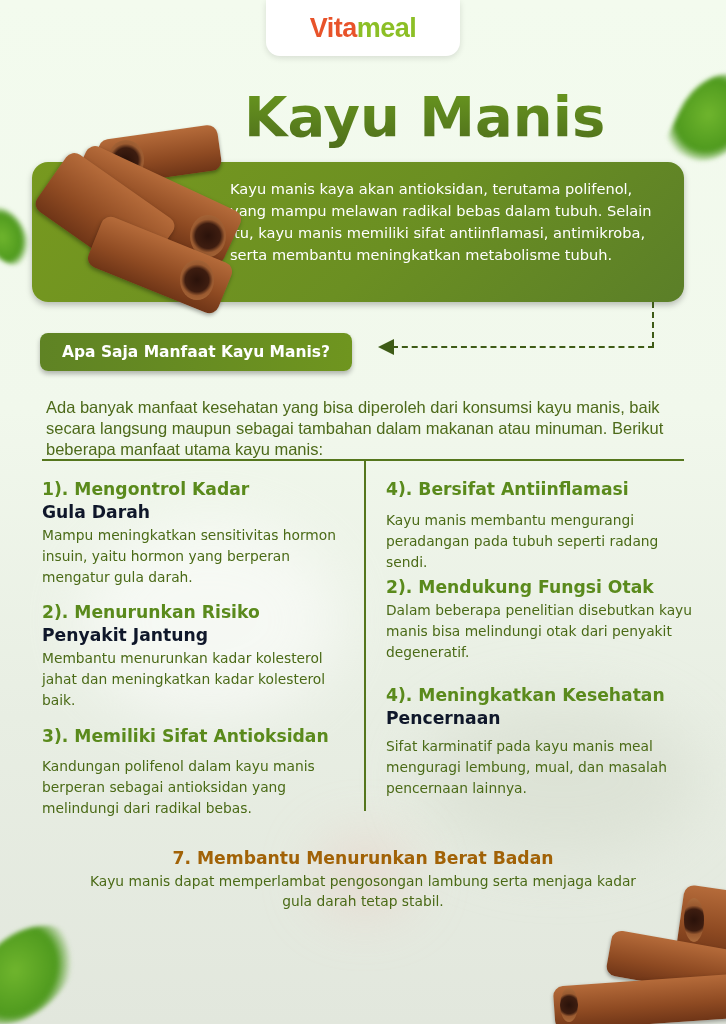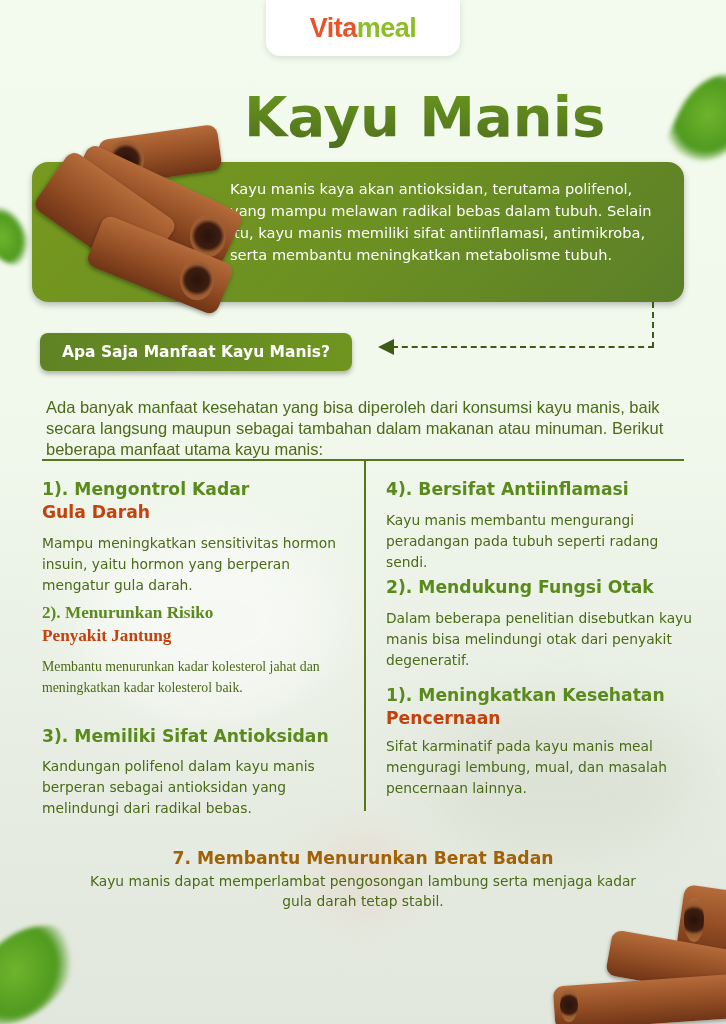--- a/index.html
+++ b/index.html
@@ -81,23 +81,23 @@
     font-family: "Liberation Sans", sans-serif;
     font-size: 16.5px; line-height: 21px; color: #4d6a1a; margin-top: 12px;
   }
   .hr { position: absolute; left: 42px; top: 459px; width: 642px; height: 2px; background: #55761d; }
   .vr { position: absolute; left: 364px; top: 459px; width: 2px; height: 352px; background: #55761d; }
   .item { position: absolute; }
   .item h3 {
     font-size: 17.2px; font-weight: bold; line-height: 23px;
     color: #5a8a1c;
   }
-  .item h3 .l2 { color: #c2410c; }
+  .item h3 .l2 { color: #0f172a; }
   .item p {
-    margin-top: 9px; font-size: 13.8px; line-height: 21px; color: #4a6a16;
+    margin-top: 1px; font-size: 13.8px; line-height: 21px; color: #4a6a16;
   }
   .final {
     position: absolute; left: 60px; top: 847px; width: 606px; text-align: center;
   }
   .final h3 { font-size: 17.2px; font-weight: bold; color: #a16207; line-height: 22px; }
   .final p { font-size: 13.8px; line-height: 20px; color: #4a6a16; margin-top: 2px; }
 </style>
 </head>
 <body>
 
@@ -137,39 +137,39 @@
 
 <div class="lead">Ada banyak manfaat kesehatan yang bisa diperoleh dari konsumsi kayu manis, baik secara langsung maupun sebagai tambahan dalam makanan atau minuman. Berikut beberapa manfaat utama kayu manis:</div>
 
 <div class="hr"></div>
 <div class="vr"></div>
 
 <div class="item" style="left:42px;top:478px;width:315px;">
   <h3><span>1). Mengontrol Kadar</span><br><span class="l2">Gula Darah</span></h3>
   <p>Mampu meningkatkan sensitivitas hormon insuin, yaitu hormon yang berperan mengatur gula darah.</p>
 </div>
-<div class="item" style="left:42px;top:601px;width:315px;font-family:Liberation Serif, serif;">
+<div class="item" style="left:42px;top:601px;width:315px;">
   <h3><span>2). Menurunkan Risiko</span><br><span class="l2">Penyakit Jantung</span></h3>
   <p>Membantu menurunkan kadar kolesterol jahat dan meningkatkan kadar kolesterol baik.</p>
 </div>
 <div class="item" style="left:42px;top:725px;width:320px;">
   <h3>3). Memiliki Sifat Antioksidan</h3>
   <p style="margin-top:8px;">Kandungan polifenol dalam kayu manis berperan sebagai antioksidan yang melindungi dari radikal bebas.</p>
 </div>
 
 <div class="item" style="left:386px;top:478px;width:310px;">
   <h3>4). Bersifat Antiinflamasi</h3>
   <p style="margin-top:9px;">Kayu manis membantu mengurangi peradangan pada tubuh seperti radang sendi.</p>
 </div>
 <div class="item" style="left:386px;top:576px;width:310px;">
   <h3>2).  Mendukung Fungsi Otak</h3>
   <p style="">Dalam beberapa penelitian disebutkan kayu manis bisa melindungi otak dari penyakit degeneratif.</p>
 </div>
 <div class="item" style="left:386px;top:684px;width:320px;">
-  <h3><span>1). Meningkatkan Kesehatan</span><br><span class="l2">Pencernaan</span></h3>
+  <h3><span>4). Meningkatkan Kesehatan</span><br><span class="l2">Pencernaan</span></h3>
   <p style="margin-top:6px;">Sifat karminatif pada kayu manis meal menguragi lembung, mual, dan masalah pencernaan lainnya.</p>
 </div>
 
 <div class="final">
   <h3>7. Membantu Menurunkan Berat Badan</h3>
   <p style="padding:0 20px;">Kayu manis dapat memperlambat pengosongan lambung serta menjaga kadar gula darah tetap stabil.</p>
 </div>
 
 <div class="cinnamon" style="left:548px;top:880px;width:178px;height:144px;">
   <div class="stick" style="left:132px;top:8px;width:60px;height:70px;transform:rotate(8deg);"></div>

